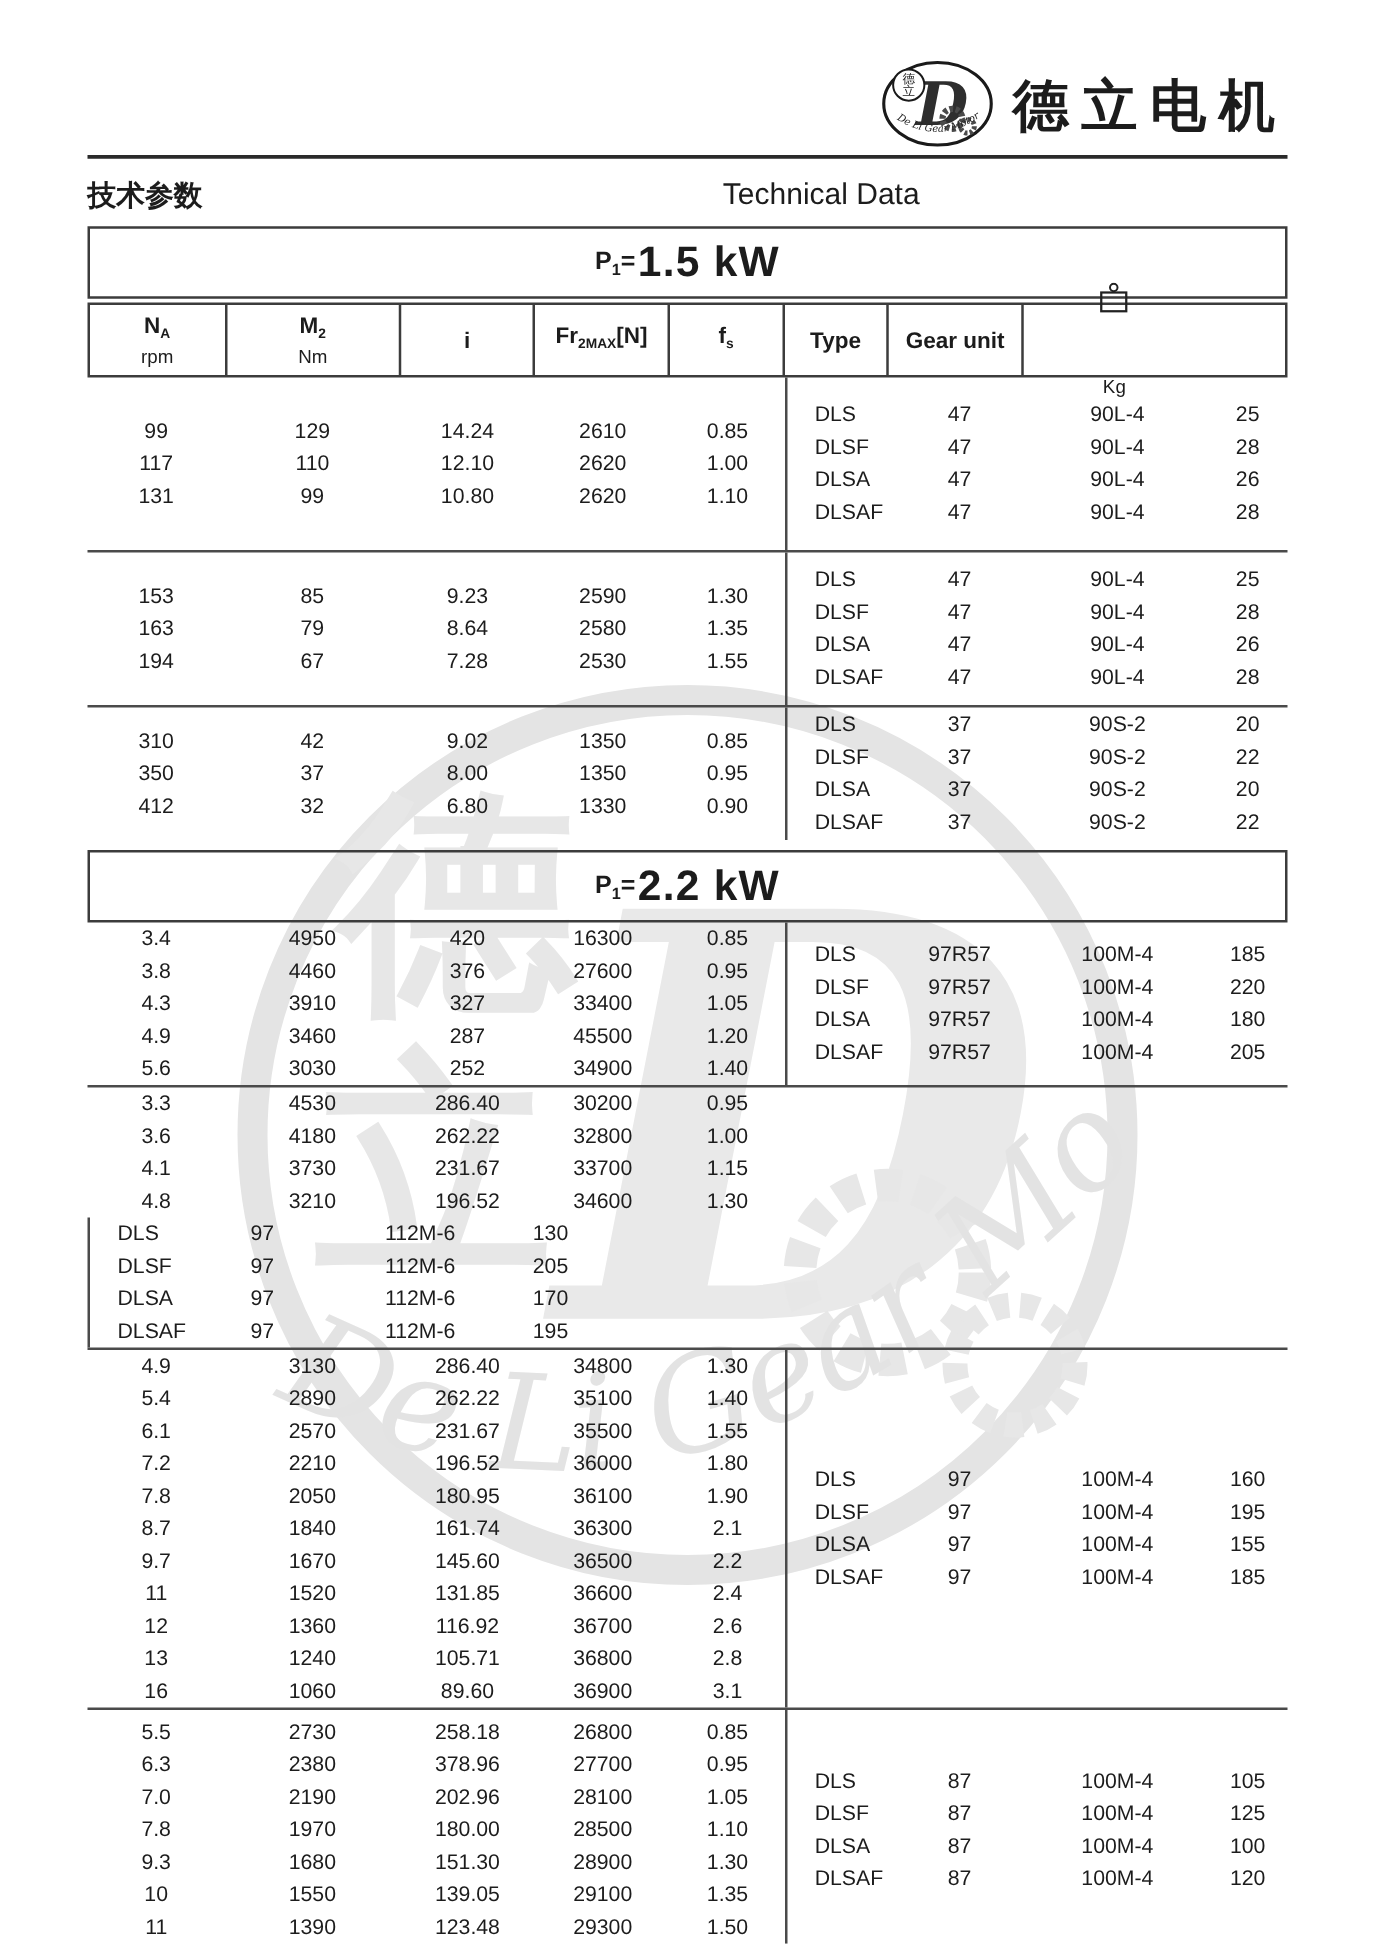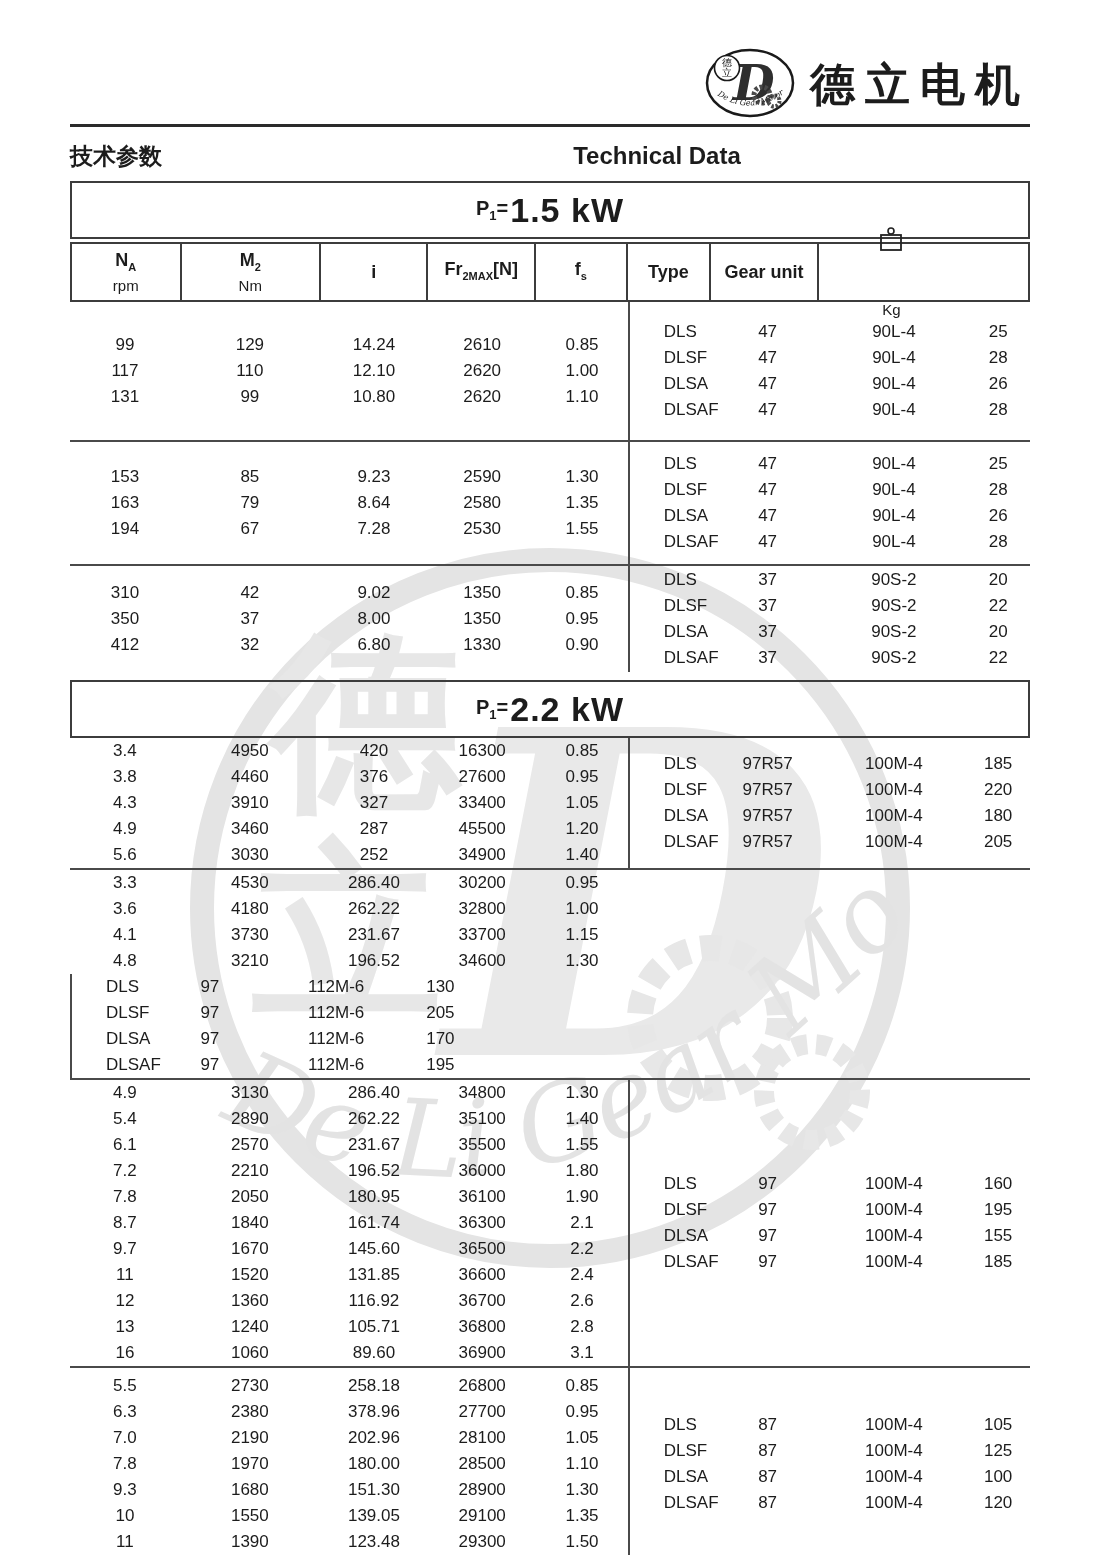--- a/index.html
+++ b/index.html
@@ -7,21 +7,21 @@
         font-family:"Liberation Sans", sans-serif;color:#1c1c1c;}
   .watermark{position:absolute;left:150px;top:530px;width:790px;height:780px;z-index:0;}
   .content{position:absolute;inset:0;z-index:1;padding:0 70px;box-sizing:border-box;}
 
   .logo-row{display:flex;justify-content:flex-end;align-items:center;gap:14px;margin-top:48px;height:74px;}
   .brand-cn{font-family:"DejaVu Serif", serif;font-weight:bold;font-size:45px;letter-spacing:10px;white-space:nowrap;}
   .header-rule{height:3px;background:#2a2a2a;margin-top:2px;}
 
   .title-row{position:relative;margin-top:14px;height:32px;}
   .title-cn{font-size:23px;font-weight:bold;}
-  .title-en{position:absolute;left:587px;top:1px;transform:translateX(-50%);font-size:24px;font-weight:bold;white-space:nowrap;}
+  .title-en{position:absolute;left:587px;top:1px;transform:translateX(-50%);font-size:24px;font-weight:normal;white-space:nowrap;}
 
   .power-box{border:2px solid #3c3c3c;height:54px;display:flex;align-items:center;justify-content:center;margin-top:8px;}
   .p-prefix{font-size:20px;font-weight:bold;letter-spacing:0;}
   .p-prefix sub{font-size:13px;}
   .p-value{font-size:34px;font-weight:bold;letter-spacing:1px;margin-left:2px;}
 
   .thead{display:grid;grid-template-columns:11.46% 14.58% 11.25% 11.25% 9.58% 8.75% 11.25% 15.21% auto;
          border:2px solid #3c3c3c;margin-top:3px;}
   .th{border-right:2px solid #3c3c3c;height:56px;display:flex;flex-direction:column;
       justify-content:center;align-items:center;text-align:center;}
@@ -31,21 +31,21 @@
   .th-unit{font-size:15px;line-height:17px;}
   .kg-unit{margin-top:1px;}
 
   .block{display:flex;}
   .rule-top{border-top:2px solid #4a4a4a;}
   .block-left{width:58.1%;display:grid;grid-template-columns:19.7% 25.1% 19.4% 19.4% 16.4%;
               align-content:center;}
   .block-right{width:41.9%;border-left:2px solid #4a4a4a;display:grid;
                grid-template-columns:21% 26.9% 36.2% 15.9%;align-content:center;box-sizing:border-box;}
   .cell{font-size:17px;line-height:26px;text-align:center;white-space:nowrap;}
-  .type-cell{text-align:left;padding-left:34px;}
+  .type-cell{text-align:left;padding-left:22px;}
 
   .footer-rule{height:3px;background:#7f7f7f;margin-top:12px;}
   .page-number{text-align:center;font-size:22px;margin-top:24px;}
 </style>
 </head>
 <body>
 
 <div class="page">
 
   <svg class="watermark" viewBox="0 0 790 780" aria-hidden="true">

